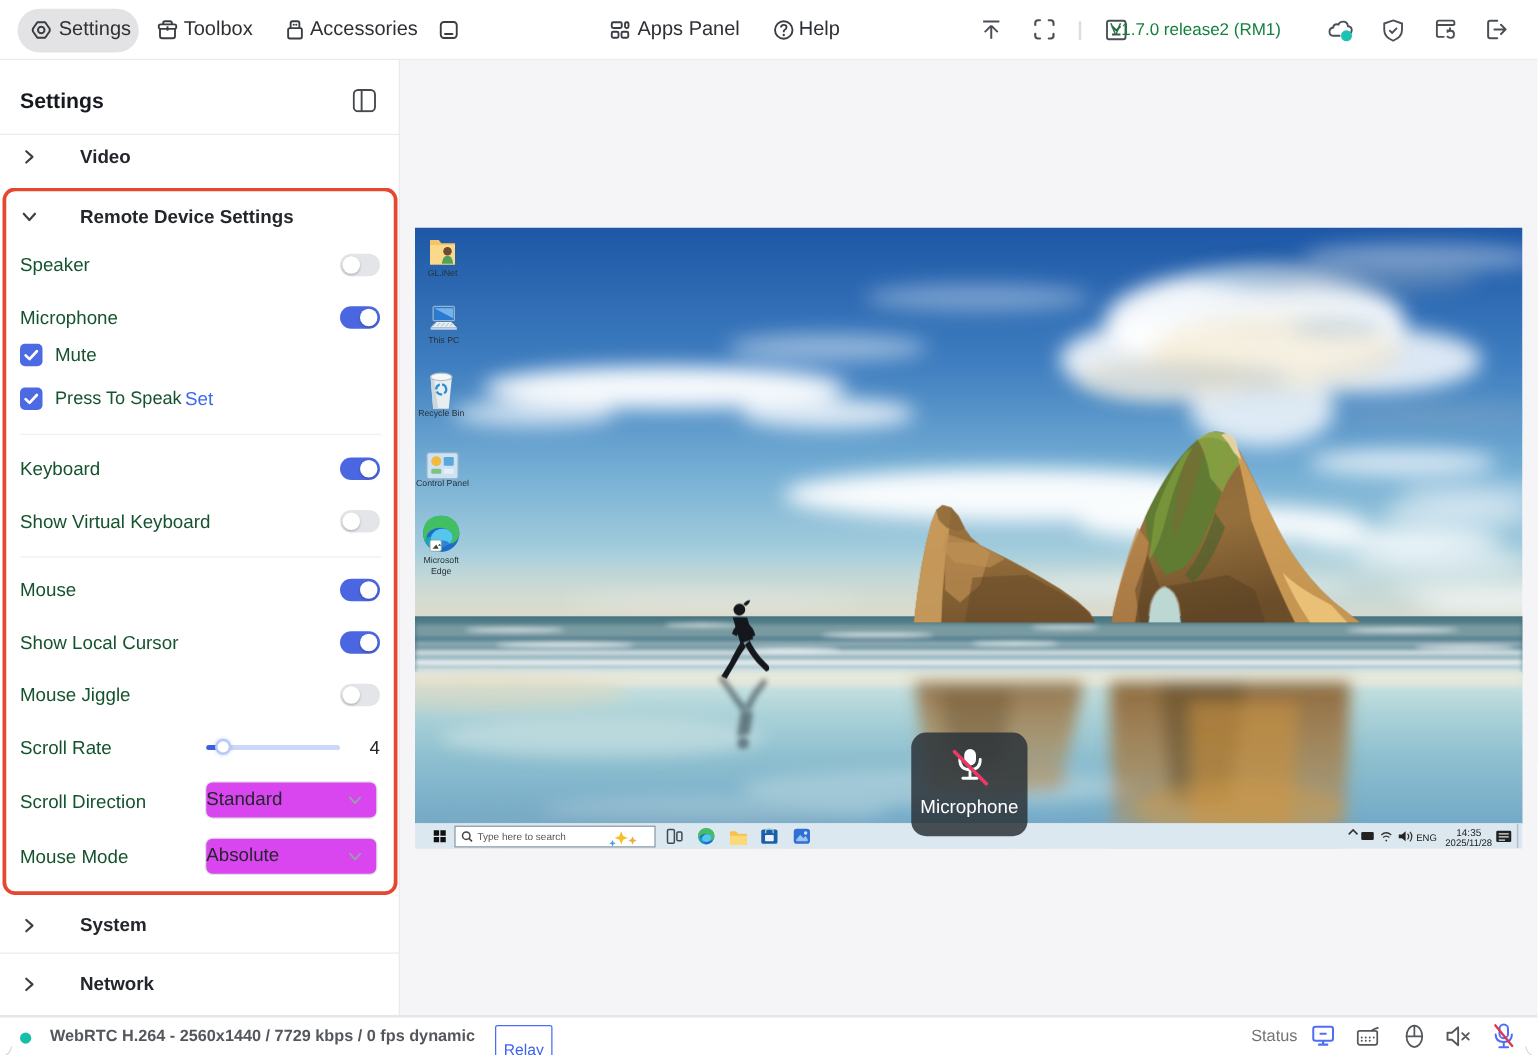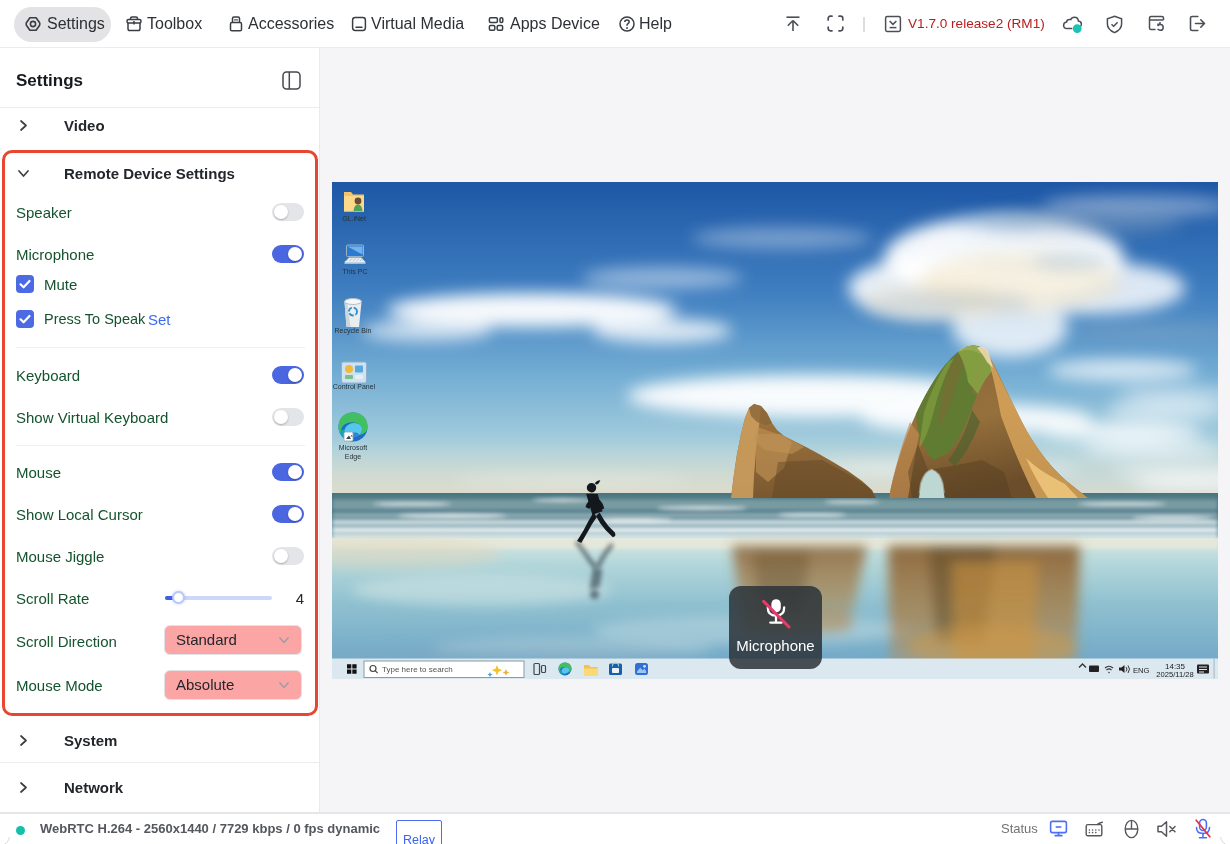--- a/index.html
+++ b/index.html
@@ -19,21 +19,21 @@
 .divline { position:absolute; left:0; width:320px; height:1px; background:#ececee; }
 .divline2 { position:absolute; left:16px; width:289px; height:1px; background:#f0f0f2; }
 .toggle { position:absolute; left:272px; width:32px; height:18px; border-radius:9px; }
 .toggle.off { background:#e4e5e9; }
 .toggle.on { background:#4b66e1; }
 .toggle .knob { position:absolute; top:2px; width:14px; height:14px; border-radius:50%; background:#fff; box-shadow:0 1px 2px rgba(0,0,0,.25); }
 .toggle.off .knob { left:2px; }
 .toggle.on .knob { left:16px; }
 .cbox { position:absolute; left:16px; width:18px; height:18px; border-radius:4px; background:#4c6ae4; }
 .redbox { position:absolute; left:2px; top:102px; width:316px; height:566px; border:3px solid #e54730; border-radius:10px; z-index:3; pointer-events:none; }
-.select { position:absolute; left:164px; width:138px; height:30px; border:1px solid #e1e2e6; border-radius:6px; background:#fca5a5; font-size:15px; color:#23262b; line-height:28px; padding-left:11px; }
+.select { position:absolute; left:164px; width:138px; height:30px; border:1px solid #e1e2e6; border-radius:6px; background:#d946ef; font-size:15px; color:#23262b; line-height:28px; }
 
 #main { position:absolute; left:320px; top:48px; width:910px; height:764px; background:#f5f5f7; }
 #desk { position:absolute; left:12px; top:134px; width:886px; height:497px; z-index:2; }
 #toast { position:absolute; left:409px; top:538px; width:93px; height:83px; background:rgba(44,50,56,.85); border-radius:12px; z-index:3; text-align:center; }
 #toast .ttxt { position:absolute; left:0; top:51px; width:93px; text-align:center; color:#fff; font-size:15px; }
 
 #statusbar { position:absolute; left:0; top:812px; width:1230px; height:32px; background:#fff; border-top:2px solid #e4e6ea; z-index:5; }
 .st-txt { position:absolute; top:0; height:30px; line-height:30px; font-size:13px; font-weight:bold; color:#54575c; }
 </style>
 </head>
@@ -60,29 +60,28 @@
       <path d="M5.5 7.5 V3.6 Q5.5 2 7.1 2 H10.9 Q12.5 2 12.5 3.6 V7.5"></path>
       <rect x="3.5" y="7.5" width="11" height="8.3" rx="1.4"></rect>
       <path d="M8 4.8 v.01 M10 4.8 v.01" stroke-linecap="round" stroke-width="1.7"></path>
     </svg>
     <div class="navtxt" style="left:248px">Accessories</div>
 
     <svg class="ticon" style="left:350px" width="18" height="18" viewBox="0 0 18 18" fill="none" stroke="#3a3d42" stroke-width="1.5">
       <rect x="2.6" y="2.6" width="12.8" height="12.8" rx="2.6"></rect>
       <path d="M6 12.2 H12" stroke-linecap="round"></path>
     </svg>
-    <div class="navtxt" style="left:371px">Virtual Media</div>
 
     <svg class="ticon" style="left:487px" width="18" height="18" viewBox="0 0 18 18" fill="none" stroke="#3a3d42" stroke-width="1.5">
       <rect x="2.4" y="2.8" width="8" height="4.6" rx="1.2"></rect>
       <rect x="13" y="2.8" width="2.8" height="4.6" rx="1.2"></rect>
       <rect x="2.4" y="10.4" width="5.4" height="4.8" rx="1.2"></rect>
       <rect x="10.2" y="10.4" width="5.4" height="4.8" rx="1.2"></rect>
     </svg>
-    <div class="navtxt" style="left:510px">Apps Device</div>
+    <div class="navtxt" style="left:510px">Apps Panel</div>
 
     <svg class="ticon" style="left:618px" width="18" height="18" viewBox="0 0 18 18" fill="none" stroke="#3a3d42" stroke-width="1.5">
       <circle cx="9" cy="9" r="7"></circle>
       <path d="M6.8 7 Q6.8 4.9 9 4.9 Q11.2 4.9 11.2 6.8 Q11.2 8.2 9.8 8.8 Q9 9.2 9 10.3 V10.8"></path>
       <path d="M9 13 v.01" stroke-linecap="round" stroke-width="1.9"></path>
     </svg>
     <div class="navtxt" style="left:639px">Help</div>
 
     <svg class="ticon" style="left:784px" width="18" height="18" viewBox="0 0 18 18" fill="none" stroke="#4b4f55" stroke-width="1.6">
       <path d="M2.5 2.2 H15.5"></path>
@@ -93,21 +92,21 @@
       <path d="M12 1.2 H13.6 Q15.8 1.2 15.8 3.4 V5"></path>
       <path d="M15.8 12 V13.6 Q15.8 15.8 13.6 15.8 H12"></path>
       <path d="M5 15.8 H3.4 Q1.2 15.8 1.2 13.6 V12"></path>
     </svg>
     <div style="position:absolute;left:863px;top:17px;width:2px;height:15px;background:#dcdde0"></div>
     <svg class="ticon" style="left:884px" width="18" height="18" viewBox="0 0 18 18" fill="none" stroke="#4b4f55" stroke-width="1.5">
       <rect x="1.6" y="1.6" width="14.8" height="14.8" rx="1.6"></rect>
       <path d="M5.6 6 L9 9.4 L12.4 6"></path>
       <path d="M5.6 12.6 H12.4"></path>
     </svg>
-    <div class="navtxt" style="left:908px;font-size:13.6px;color:#b91c1c">V1.7.0 release2 (RM1)</div>
+    <div class="navtxt" style="left:888px;font-size:13.6px;color:#15803d">V1.7.0 release2 (RM1)</div>
     <svg class="ticon" style="left:1061px" width="23" height="20" viewBox="0 0 23 20" fill="none">
       <path d="M18.6 12.4 Q20.4 11.2 20.4 9.2 Q20.4 6.3 17.4 6 Q17 2.3 13.4 2.3 Q10.6 2.3 9.8 4.6 Q9.2 4.4 8.4 4.4 Q5.8 4.4 5.6 7 Q2.6 7.5 2.6 10.3 Q2.6 13.6 6.1 13.6 H11.3" stroke="#4b4f55" stroke-width="1.5" fill="none"></path>
       <circle cx="16.2" cy="13.6" r="4.4" fill="#1ec2b4"></circle>
     </svg>
     <svg class="ticon" style="left:1106px" width="17" height="19" viewBox="0 0 17 19" fill="none" stroke="#4b4f55" stroke-width="1.5">
       <path d="M8.5 1.3 L15.6 3.8 V9 Q15.6 14.6 8.5 17.6 Q1.4 14.6 1.4 9 V3.8 Z"></path>
       <path d="M5.5 9.2 L7.7 11.3 L11.6 7.3"></path>
     </svg>
     <svg class="ticon" style="left:1148px" width="17" height="17" viewBox="0 0 17 17" fill="none" stroke="#4b4f55" stroke-width="1.5">
       <path d="M1.5 5 V3.1 Q1.5 1.5 3.1 1.5 H13.9 Q15.5 1.5 15.5 3.1 V5 M1.5 5 H15.5 M1.5 5 V12.9 Q1.5 14.5 3.1 14.5 H7.5"></path>

